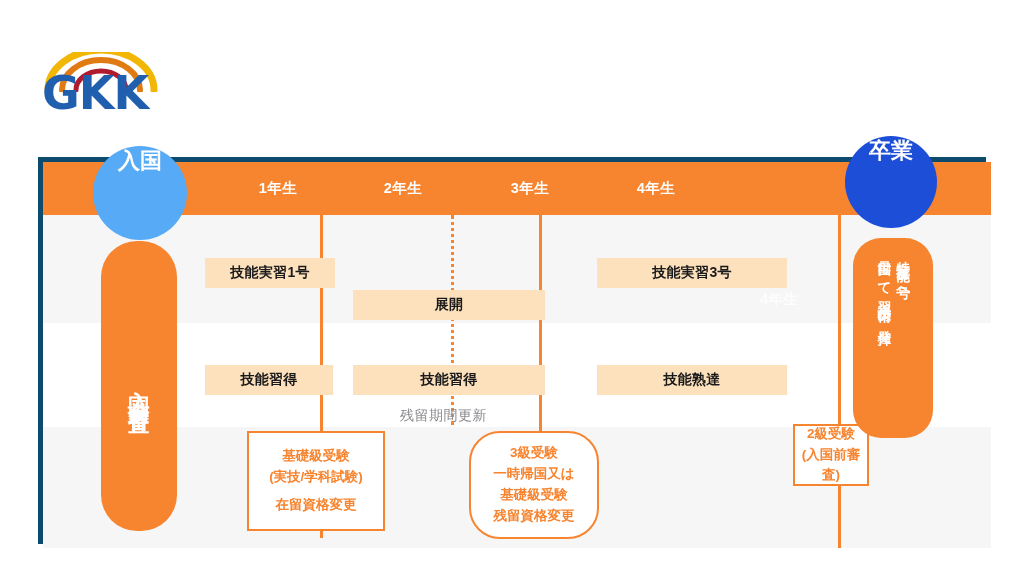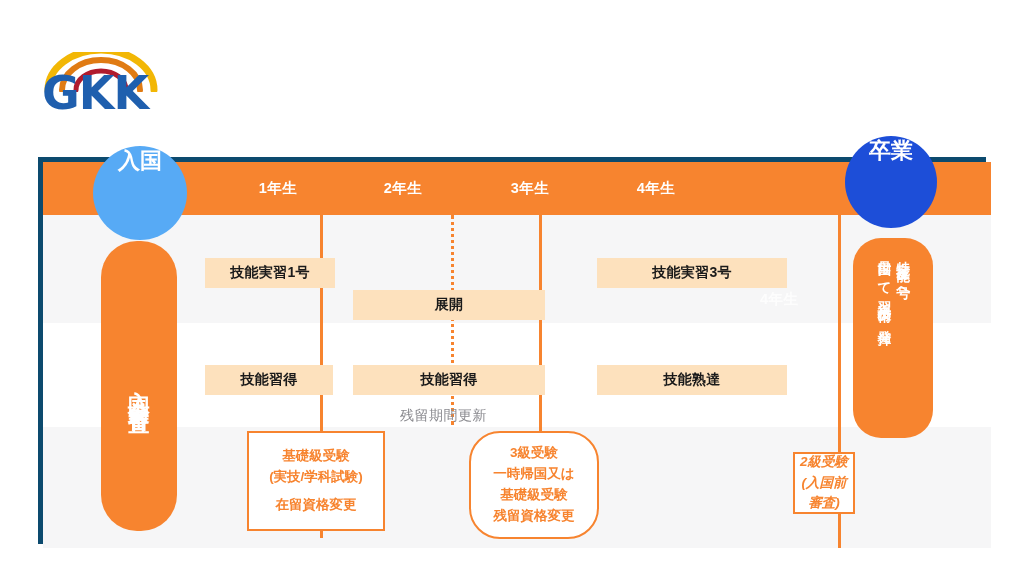--- a/index.html
+++ b/index.html
@@ -178,21 +178,21 @@
     <div>在留資格変更</div>
   </div>
 
   <div class="exam" style="left:469px; top:431px; width:130px; height:108px;border-radius:31px;">
     <div>3級受験</div>
     <div>一時帰国又は</div>
     <div>基礎級受験</div>
     <div>残留資格変更</div>
   </div>
 
-  <div class="exam" style="left:793px; top:452px; width:62px; height:62px;font-style:italic;">
+  <div class="exam" style="left:793px; top:424px; width:76px; height:62px;">
     <div>2級受験</div>
     <div>(入国前審査)</div>
   </div>
 
   <div class="pill pill-left">
     <span class="vtext">入国前審査</span>
   </div>
 
   <div class="pill pill-right">
     <div class="vcols">

